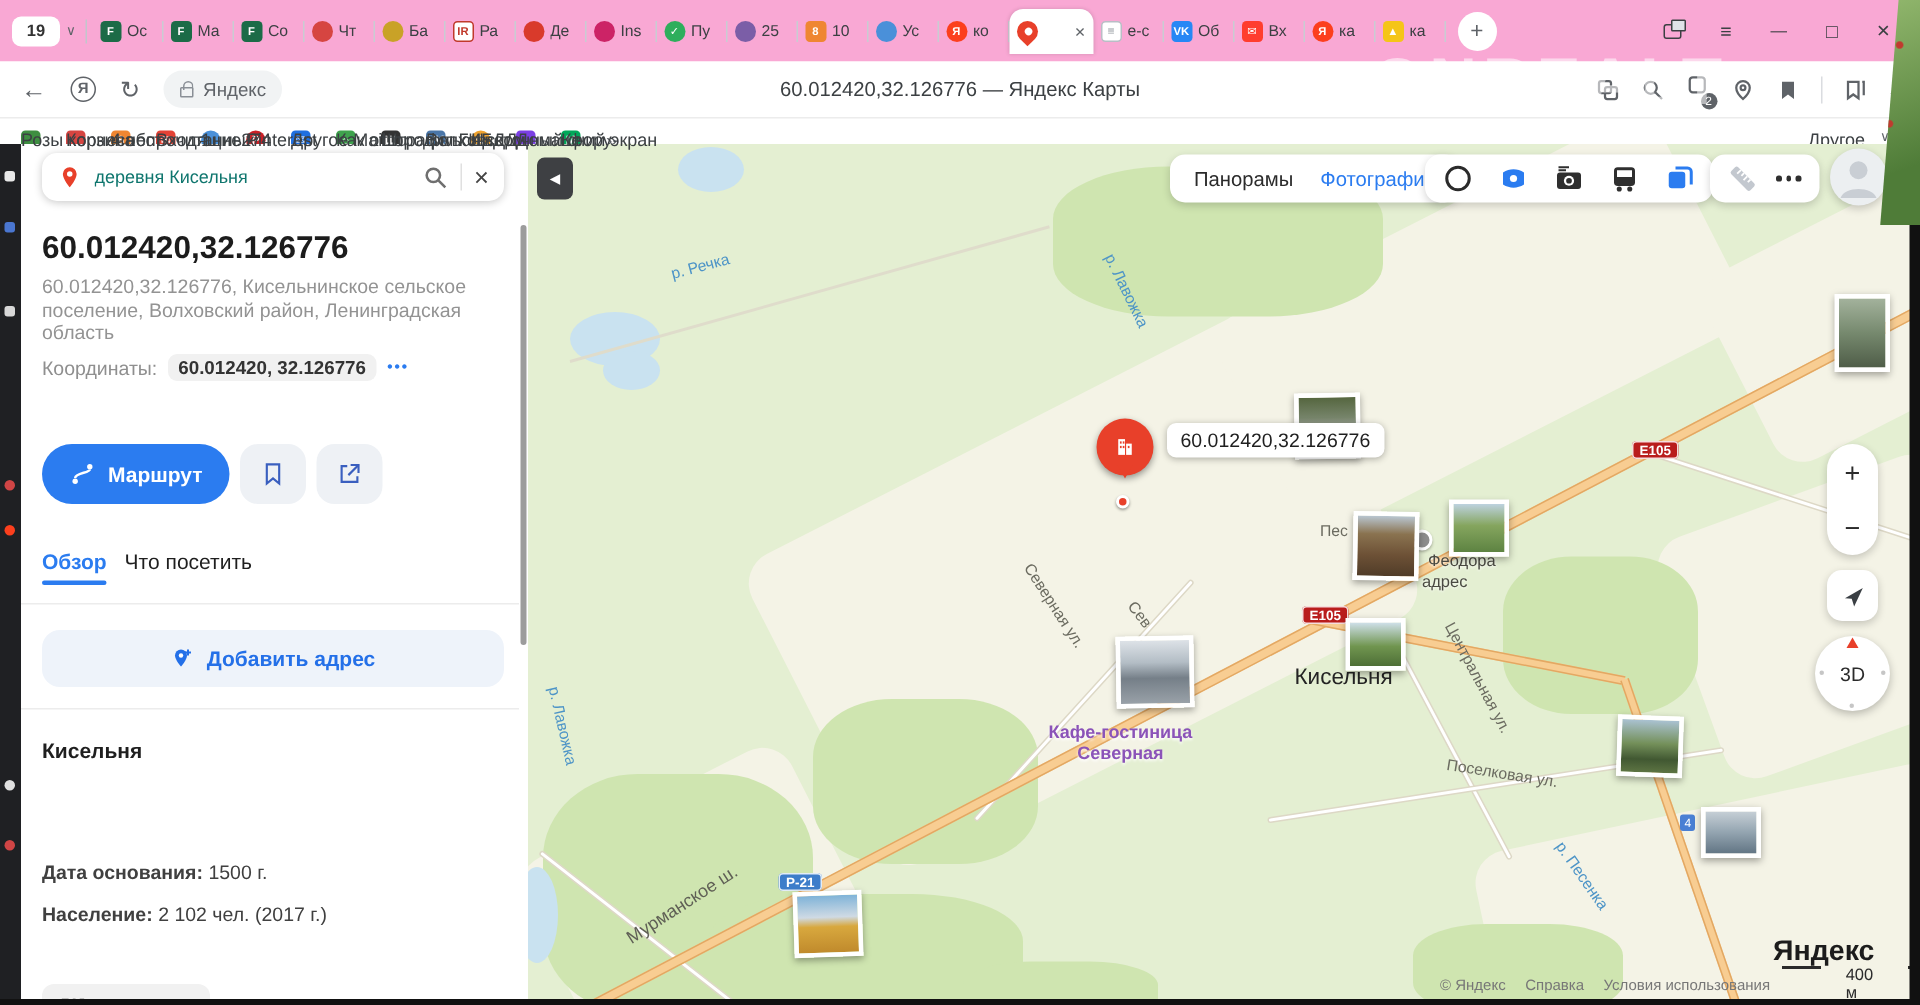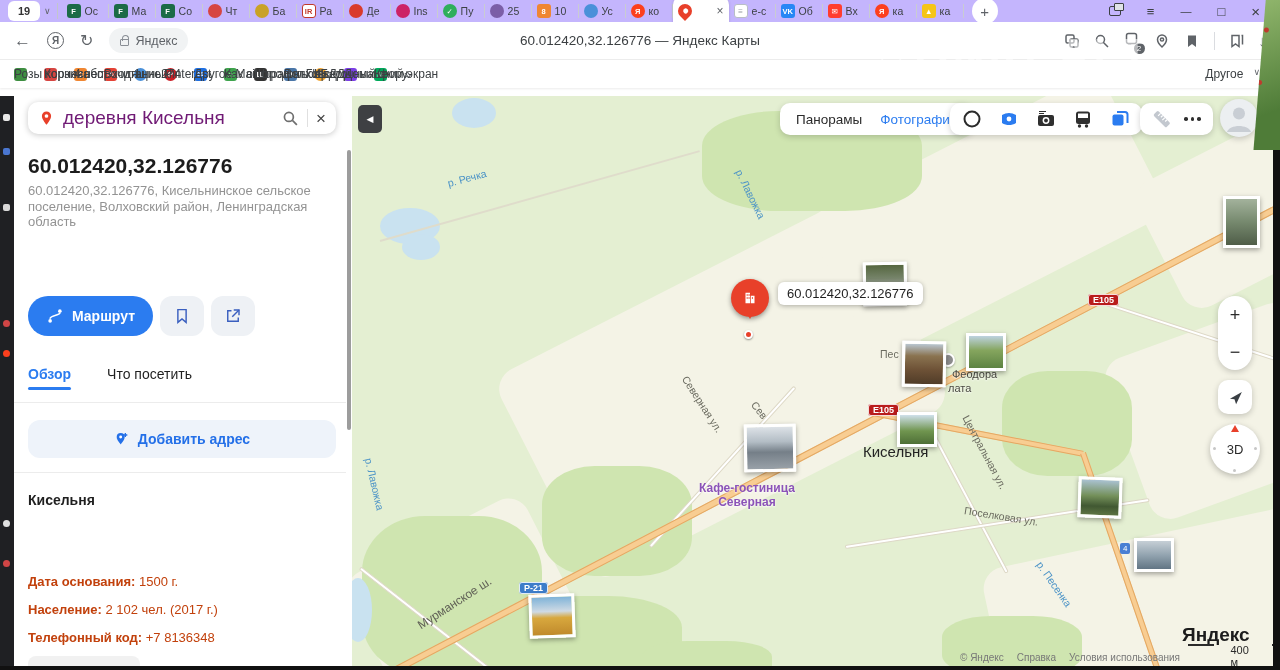--- a/index.html
+++ b/index.html
@@ -1,20 +1,20 @@
 <!DOCTYPE html>
 <html><head>
 <meta charset="utf-8">
 <style>
   *{box-sizing:border-box;margin:0;padding:0}
   body{font-family:"Liberation Sans","DejaVu Sans",sans-serif;background:#888}
   .screen{position:relative;width:1280px;height:670px;overflow:hidden;background:#fff}
 
   
-  .tabstrip{height:22px;background:#c4b5fd;display:flex;align-items:center;padding-left:8px}
+  .tabstrip{height:41px;background:#f9a8d4;display:flex;align-items:center;padding-left:8px}
   .tab-counter{background:#fff;border-radius:6px;width:32px;height:20px;display:flex;align-items:center;justify-content:center;font-size:11px;color:#333;font-weight:bold}
   .tc-chev{font-size:9px;color:#5f6368;margin:0 6px 0 4px}
   .ts-div{width:1px;height:16px;background:#c2c6cc;margin-right:4px}
   .tab{width:47px;height:30px;display:flex;align-items:center;gap:4px;padding:0 5px;position:relative;cursor:pointer}
   .tab:not(.active)::after{content:"";position:absolute;right:0;top:8px;height:14px;width:1px;background:#c9ccd2}
   .tab.active{background:#fff;border-radius:9px 9px 0 0;width:56px;box-shadow:0 0 3px rgba(0,0,0,.15)}
   .tab-ico{width:14px;height:14px;border-radius:3px;color:#fff;font-size:7.5px;font-weight:bold;display:flex;align-items:center;justify-content:center;flex:none;background:var(--bg,#9aa0a6)}
   .tab.round .tab-ico{border-radius:50%}
   .tab.ir .tab-ico{background:#fff;color:#c0392b;border:1px solid #c0392b}
   .tab.doc .tab-ico{background:#fff;border:1px solid #b9bec6;color:#9aa0a6;font-size:8px}
@@ -49,43 +49,43 @@
   .bm-other{margin-left:auto;display:flex;gap:6px;align-items:flex-start;color:#3c4043}
 
   
   .content{position:absolute;top:96px;left:0;right:0;bottom:0;display:flex}
   .dock{width:14px;background:#1f2023;position:relative;flex:none}
   .dock i{position:absolute;left:3px;width:7px;height:7px;border-radius:2px;display:block}
 
   .sidebar{width:332px;background:#fff;position:relative;flex:none;overflow:hidden}
   .sb{position:absolute;left:14px;right:10px}
   .search-card{top:6px;height:32px;border-radius:10px;background:#fff;box-shadow:0 1px 6px rgba(0,0,0,.22);display:flex;align-items:center;padding:0 10px;gap:8px}
-  .search-input{border:none;outline:none;flex:1;font-size:19px;color:#701a75;font-family:inherit;min-width:0}
+  .search-input{border:none;outline:none;flex:1;font-size:12px;color:#0f766e;font-family:inherit;min-width:0}
   .vdiv{width:1px;height:18px;background:#e0e0e0}
   .xclose{font-size:17px;color:#444;cursor:pointer;line-height:1}
   .place-title{top:58px;font-size:21px;font-weight:bold;color:#1c1c1c}
   .place-addr{top:87px;font-size:13px;line-height:15.5px;color:#939393}
   .coords-row{top:140px;display:flex;align-items:center;gap:7px;font-size:13px}
   .coords-label{color:#8f8f8f}
   .coords-chip{background:#f1f1f1;border-radius:6px;padding:2px 7px;color:#333;font-weight:bold;font-size:12.5px}
   .coords-dots{color:#2b7cf0;font-size:11px;letter-spacing:1px;cursor:pointer}
   .weather{top:168px;display:flex;align-items:center;gap:6px;font-size:13px;color:#333}
   .actions{top:200px;display:flex;gap:7px}
   .btn-route{background:#2b7cf0;color:#fff;border:none;border-radius:22px;height:40px;padding:0 18px;font-size:14px;font-weight:bold;display:flex;align-items:center;gap:8px;cursor:pointer;font-family:inherit}
   .btn-sq{background:#eef1f5;border:none;border-radius:12px;width:44px;height:40px;display:flex;align-items:center;justify-content:center;cursor:pointer}
-  .tabsrow{top:270px;display:flex;gap:36px;font-size:14px}
+  .tabsrow{top:270px;display:flex;gap:12px;font-size:14px}
   .stab{color:#1f1f1f;cursor:pointer;padding-bottom:8px;position:relative}
   .stab.active{color:#2b7cf0;font-weight:bold}
   .stab.active::after{content:"";position:absolute;left:0;right:0;bottom:0;height:3px;border-radius:2px;background:#2b7cf0}
   .hr1{top:306px;left:0;right:0;height:1px;background:#ececec}
   .addaddr{top:324px;height:38px;border:none;border-radius:12px;background:#eef3fa;color:#2470e8;font-size:14px;font-weight:bold;display:flex;align-items:center;justify-content:center;gap:8px;width:calc(100% - 24px);cursor:pointer;font-family:inherit}
   .hr2{top:376px;left:0;right:0;height:1px;background:#ececec}
   .vname{top:396px;font-size:14px;font-weight:bold;color:#1f1f1f}
   .vdesc{top:416px;font-size:13px;line-height:19px;color:#333}
-  .fact{font-size:13px;color:#c2410c}
+  .fact{font-size:13px;color:#404040}
   .fact b{font-weight:bold}
   .wiki-chip{top:560px;width:112px;height:30px;background:#f1f1f1;border-radius:8px;display:flex;align-items:center;justify-content:center;gap:6px;font-size:13px;color:#333;cursor:pointer}
   .wglyph{font-family:"DejaVu Serif","Liberation Serif",serif;font-weight:bold;font-size:13px}
   .scrollcol{width:6px;background:#fff;position:relative;flex:none}
   .scroll-thumb{position:absolute;top:54px;left:1px;width:4px;height:280px;border-radius:2px;background:#9c9c9c}
 
   
   .map{flex:1;position:relative;background:#e4efd2;overflow:hidden}
   .map .fp{position:absolute;background:#f4f3e6;border-radius:22px}
   .map .gp{position:absolute;background:#cfe5b0;border-radius:35%}
@@ -381,20 +381,25 @@
             <circle cx="6.5" cy="6.5" r="4.2"></circle>
             <path d="M9.8 9.8 L14 14"></path>
           </svg>
         <span class="vdiv"></span>
         <span class="xclose">×</span>
       </div>
 
       <h1 class="sb place-title">60.012420,32.126776</h1>
       <p class="sb place-addr">60.012420,32.126776, Кисельнинское сельское поселение, Волховский район, Ленинградская область</p>
 
+      <div class="sb coords-row">
+        <span class="coords-label">Координаты:</span>
+        <span class="coords-chip">60.012420, 32.126776</span>
+        <span class="coords-dots">•••</span>
+      </div>
 
 
       <div class="sb actions">
         <button class="btn-route">
           <svg width="18" height="18" viewBox="0 0 24 24" fill="none">
               <circle cx="5.5" cy="18.5" r="2.4" fill="#fff"></circle>
               <circle cx="18.5" cy="5.5" r="2.4" fill="#fff"></circle>
               <path d="M5.5 15.5c0-4.5 13-4.5 13-7.5" stroke="#fff" stroke-width="2.2"></path>
             </svg>
           <span>Маршрут</span>
@@ -432,24 +437,20 @@
       <h2 class="sb vname">Кисельня</h2>
 
       <p class="sb fact" style="top:478px">
         <b>Дата основания:</b>
         <span>1500 г.</span>
       </p>
       <p class="sb fact" style="top:506px">
         <b>Население:</b>
         <span>2 102 чел. (2017 г.)</span>
       </p>
-      <p class="sb fact" style="top:534px">
-        <b>Телефонный код:</b>
-        <span>+7 8136348</span>
-      </p>
 
       <div class="sb wiki-chip">
         <span class="wglyph">W</span>
         <span>Википедия</span>
       </div>
     </aside>
 
     <div class="scrollcol">
       <div class="scroll-thumb"></div>
     </div>
@@ -497,21 +498,21 @@
           <span class="lbl street" style="left: 318px; top: 302px; transform: rotate(57deg);">Северная ул.</span>
           <span class="lbl street" style="left: 398px; top: 308px; transform: rotate(52deg);">Сев</span>
           <span class="lbl street" style="left: 592px; top: 350px; transform: rotate(62deg);">Центральная ул.</span>
           <span class="lbl street" style="left: 612px; top: 414px; transform: rotate(9deg);">Поселковая ул.</span>
           <span class="lbl street big" style="left: 60px; top: 500px; transform: rotate(-33deg);">Мурманское ш.</span>
           <span class="lbl street" style="left: 528px; top: 252px;">Пес</span>
           <span class="lbl town" style="left: 511px; top: 347px;">Кисельня</span>
           <span class="lbl poi" style="left: 347px; top: 385px;">Кафе-гостиница
 Северная</span>
           <span class="lbl church" style="left: 600px; top: 272px;">Феодора</span>
-          <span class="lbl church" style="left: 596px; top: 286px;">лата</span>
+          <span class="lbl church" style="left: 596px; top: 286px;">адрес</span>
         </div>
 
       <div>
 
       <span class="sh sh-green" style="left: 516px; top: 308px;">E105</span>
           <span class="sh sh-green" style="left: 736px; top: 198px;">E105</span>
           <span class="sh sh-blue" style="left: 167px; top: 486px;">Р-21</span>
         </div>
 
       <span class="poi-dot" style="left:395px;top:357px;background:#9b59c0"></span>

